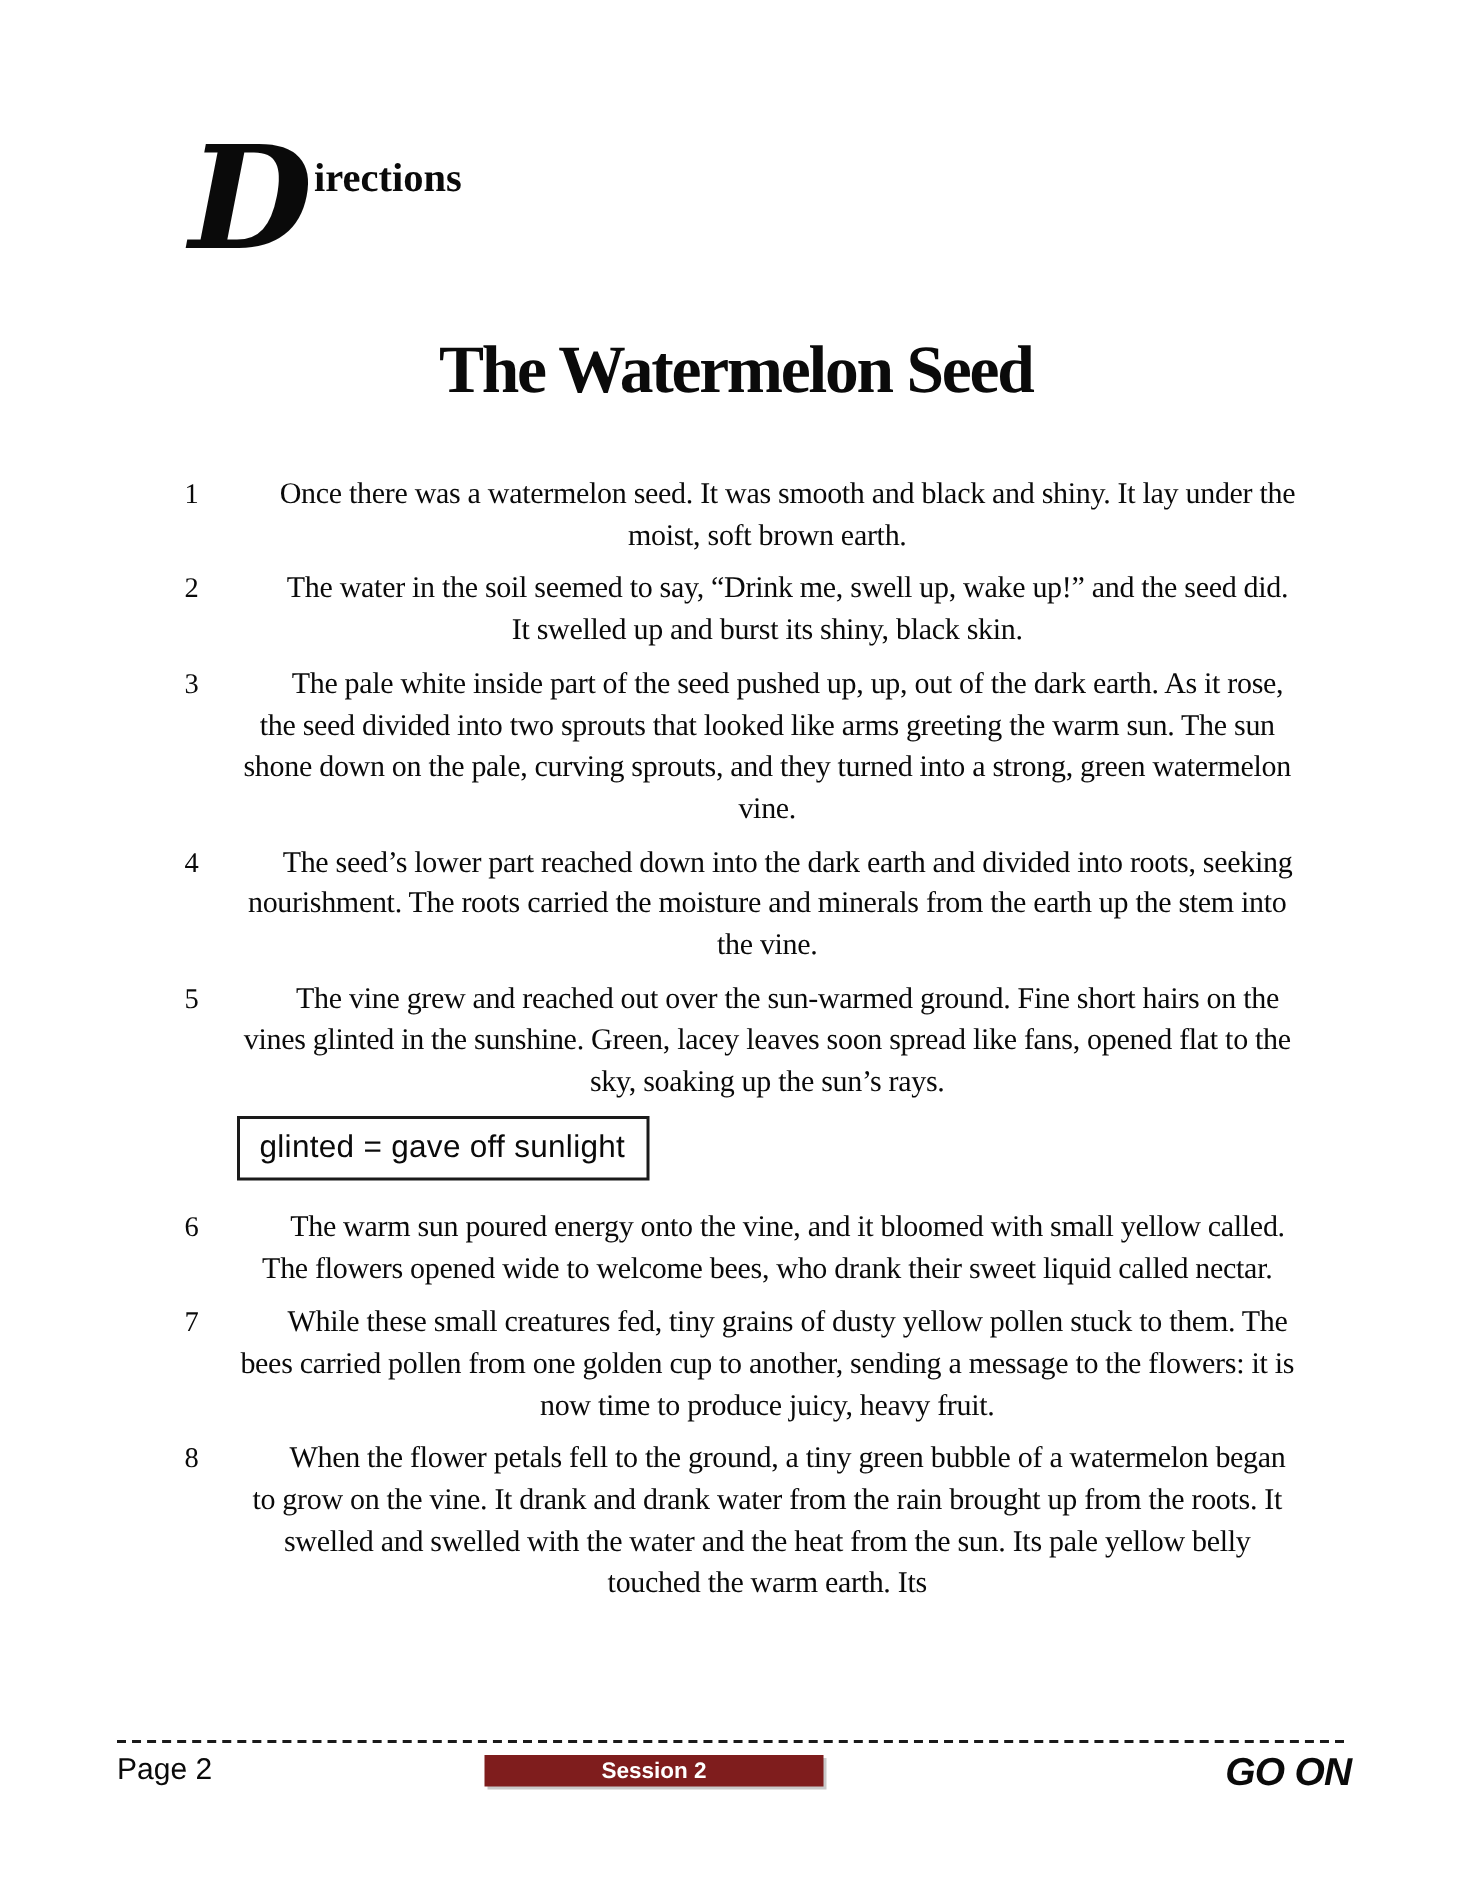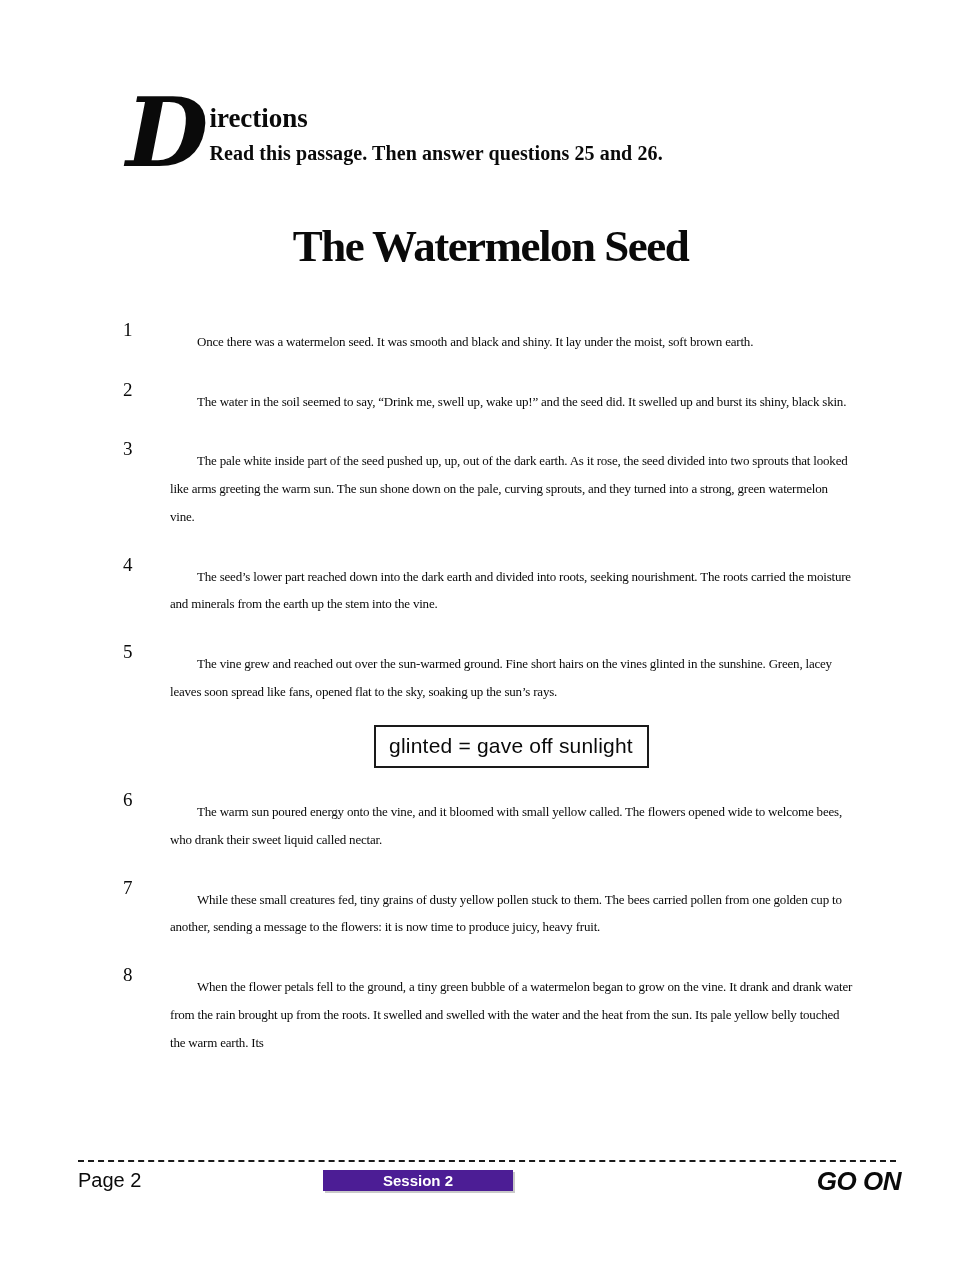--- a/index.html
+++ b/index.html
@@ -80,29 +80,30 @@
     margin: 0 0 8px 0;
   }
   .pnum {
     flex: none;
     width: 35px;
     font-size: 19px;
     line-height: 27.7px;
   }
   .ptext {
     flex: 1;
-    margin: 12px;
-    font-size: 13px;
+    margin: 0;
+    font-size: 20px;
     line-height: 27.7px;
     text-indent: 27px;
     letter-spacing: -0.2px;
-  }
-
-  
-  .vocab-wrap { margin: 0 0 18px 35px; text-align: center; }
+    text-align: center;
+  }
+
+  
+  .vocab-wrap { margin: 0 0 18px 35px; }
   .vocab-box {
     display: inline-block;
     border: 2px solid #1a1a1a;
     padding: 7px 14px 8px 13px;
     font-family: "Liberation Sans", sans-serif;
     font-size: 21px;
     letter-spacing: 0.2px;
   }
 
   
@@ -127,42 +128,41 @@
     position: absolute;
     left: 78px;
     top: 1169px;
     font-family: "Liberation Sans", sans-serif;
     font-size: 20px;
   }
   .session-tab {
     position: absolute;
     left: 323px;
     top: 1170px;
-    width: 190px;
+    width: 226px;
     height: 21px;
-    background: #4c1d95;
+    background: #7f1d1d;
     color: #ffffff;
     font-family: "Liberation Sans", sans-serif;
     font-weight: bold;
     font-size: 15px;
     line-height: 21px;
     text-align: center;
     box-shadow: 2px 2px 0 #c9c9c9;
   }
 </style>
 </head>
 <body>
 
 <div class="sheet">
 
   <div class="directions">
     <span class="dropcap">D</span>
     <div class="dir-col">
       <div class="dir-word">irections</div>
-      <div class="dir-instr">Read this passage. Then answer questions 25 and 26.</div>
     </div>
   </div>
 
   <h1 class="title">The Watermelon Seed</h1>
 
   <div class="passage">
 
     <div class="para">
       <span class="pnum">1</span>
       <p class="ptext">Once there was a watermelon seed. It was smooth and black and shiny. It lay under the moist, soft brown earth.</p>

